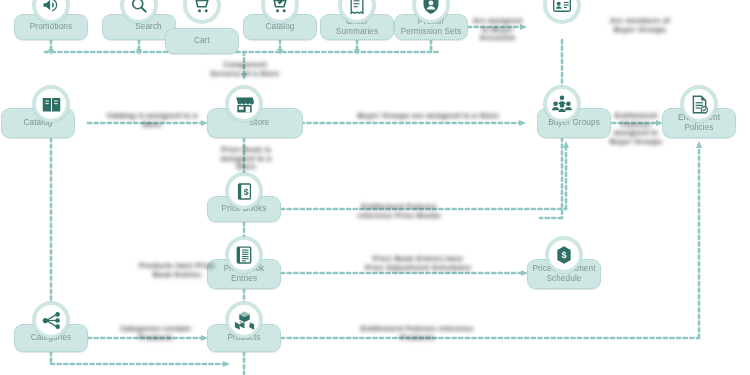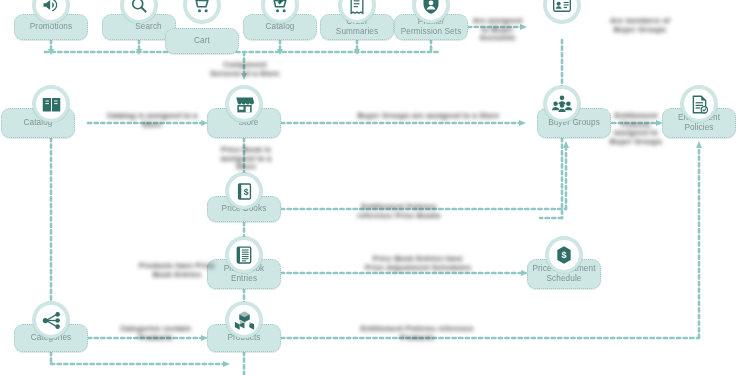--- a/index.html
+++ b/index.html
@@ -256,21 +256,21 @@
         <path fill="#2f6e66" d="M2 4.5h8.6c.6 0 1.1.5 1.1 1.1V20H2z"></path>
         <path fill="#2f6e66" d="M22 4.5h-8.6c-.6 0-1.1.5-1.1 1.1V20H22z"></path>
         <line x1="12" y1="5.5" x2="12" y2="20" stroke="#ffffff" stroke-width="1.2"></line>
         <line x1="5" y1="8" x2="9" y2="8" stroke="#ffffff" stroke-width="1.1"></line>
         <line x1="15" y1="8" x2="19" y2="8" stroke="#ffffff" stroke-width="1.1"></line>
         <line x1="5" y1="11" x2="9" y2="11" stroke="#ffffff" stroke-width="1.1"></line>
         <line x1="15" y1="11" x2="19" y2="11" stroke="#ffffff" stroke-width="1.1"></line>
       </svg>
   </div>
 
-  <div class="node" style="left:207px;top:108px;width:74px;height:30px;padding-left:12px;">
+  <div class="node" style="left:207px;top:108px;width:96px;height:30px;padding-left:12px;">
     <span class="lbl">Store</span>
   </div>
   <div class="icon" style="left:226px;top:86px;">
     <svg width="21" height="21" viewBox="0 0 24 24">
         <path fill="#2f6e66" d="M2.5 4h19l1.3 5.2c.2 1.6-1 2.8-2.4 2.8-1.1 0-2-.7-2.3-1.7-.3 1-1.2 1.7-2.3 1.7s-2-.7-2.3-1.7c-.3 1-1.2 1.7-2.3 1.7S9 11.3 8.7 10.3c-.3 1-1.2 1.7-2.3 1.7-1.4 0-2.6-1.2-2.4-2.8z"></path>
         <rect x="3.8" y="12.6" width="16.4" height="8.4" fill="#2f6e66"></rect>
         <rect x="5.6" y="14.4" width="5.2" height="3.6" fill="#ffffff"></rect>
         <rect x="13.4" y="14.4" width="5" height="6.6" fill="#ffffff"></rect>
       </svg>
   </div>

